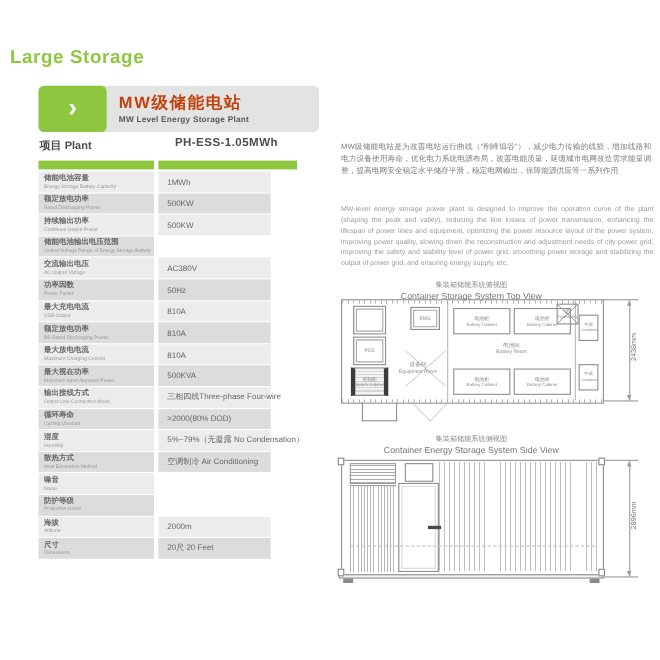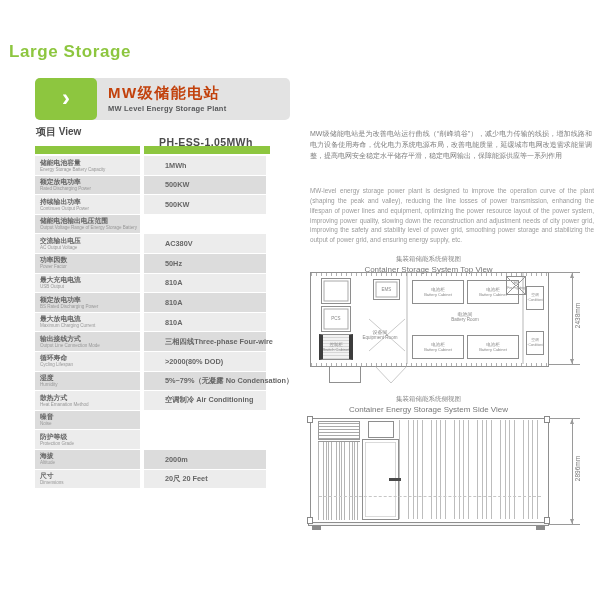--- a/index.html
+++ b/index.html
@@ -14,33 +14,33 @@
   .hbar{position:absolute;left:35px;top:78px;width:255px;height:42px;background:#e3e3e3;border-radius:5px;}
   .hgreen{position:absolute;left:0;top:0;width:62px;height:42px;background:#8dc63f;border-radius:5px;
           display:flex;align-items:center;justify-content:center;}
   .chev{color:#fff;font-size:24px;font-weight:bold;line-height:1;margin-top:-3px;}
   .ht{position:absolute;left:73px;top:6px;}
   .ht-zh{font-size:15px;font-weight:bold;color:#c2410c;letter-spacing:1.5px;}
   .ht-en{font-size:7.5px;font-weight:bold;color:#57585a;margin-top:1px;letter-spacing:.2px;}
 
   
   .item-label{position:absolute;left:36px;top:125px;font-size:10px;font-weight:bold;color:#4c4c4c;}
-  .model{position:absolute;left:159px;top:124px;font-size:10.5px;font-weight:bold;color:#4c4c4c;letter-spacing:.4px;margin-top:12px;}
+  .model{position:absolute;left:159px;top:124px;font-size:10.5px;font-weight:bold;color:#4c4c4c;letter-spacing:.4px;}
 
   
   .gbar{position:absolute;top:146px;height:8px;background:#8dc63f;}
   .gbar.l{left:35px;width:105px;}
   .gbar.r{left:144px;width:126px;}
 
   
   .spec{position:absolute;left:35px;top:156px;width:235px;}
   .row{display:flex;height:18.6px;margin-bottom:1px;}
   .row .lab{width:105px;margin-right:4px;padding:2.5px 0 0 5px;box-sizing:border-box;overflow:visible;}
-  .row .val{width:122px;display:flex;align-items:center;padding-left:21px;box-sizing:border-box;
-            font-size:7.3px;color:#666;white-space:nowrap;font-weight:bold;}
+  .row .val{width:102px;display:flex;align-items:center;padding-left:8px;box-sizing:border-box;
+            font-size:7.3px;color:#666;white-space:nowrap;}
   .row:nth-child(odd)  .lab,.row:nth-child(odd)  .val{background:#ececec;}
   .row:nth-child(even) .lab,.row:nth-child(even) .val{background:#dcdcdc;}
   .lab .zh{font-size:6.8px;font-weight:bold;color:#666;line-height:8px;white-space:nowrap;}
   .lab .en{font-size:4.6px;color:#999;line-height:6px;white-space:nowrap;letter-spacing:-.05px;}
 
   
   .desc-zh{position:absolute;left:310px;top:122px;width:282px;font-size:7px;line-height:10.8px;
            color:#7d7d7d;text-align:justify;}
   .desc-en{position:absolute;left:310px;top:180px;width:284px;font-size:6.4px;line-height:9.7px;
            color:#9b9b9b;text-align:justify;}
@@ -107,21 +107,21 @@
   <div class="hbar">
     <div class="hgreen">
       <span class="chev">›</span>
     </div>
     <div class="ht">
       <div class="ht-zh">MW级储能电站</div>
       <div class="ht-en">MW Level Energy Storage Plant</div>
     </div>
   </div>
 
-  <span class="item-label">项目 View</span>
+  <span class="item-label">项目 Plant</span>
   <span class="model">PH-ESS-1.05MWh</span>
 
   <div class="gbar l"></div>
   <div class="gbar r"></div>
 
   <div class="spec">
     <div class="row">
         <div class="lab">
           <div class="zh">储能电池容量</div>
           <div class="en">Energy Storage Battery Capacity</div>
@@ -175,20 +175,27 @@
           <div class="en">BS Rated Discharging Power</div>
         </div>
         <div class="val">810A</div>
       </div>
     <div class="row">
         <div class="lab">
           <div class="zh">最大放电电流</div>
           <div class="en">Maximum Charging Current</div>
         </div>
         <div class="val">810A</div>
+      </div>
+    <div class="row">
+        <div class="lab">
+          <div class="zh">最大视在功率</div>
+          <div class="en">Maximum Input Apparent Power</div>
+        </div>
+        <div class="val">500KVA</div>
       </div>
     <div class="row">
         <div class="lab">
           <div class="zh">输出接线方式</div>
           <div class="en">Output Line Connection Mode</div>
         </div>
         <div class="val">三相四线Three-phase Four-wire</div>
       </div>
     <div class="row">
         <div class="lab">

